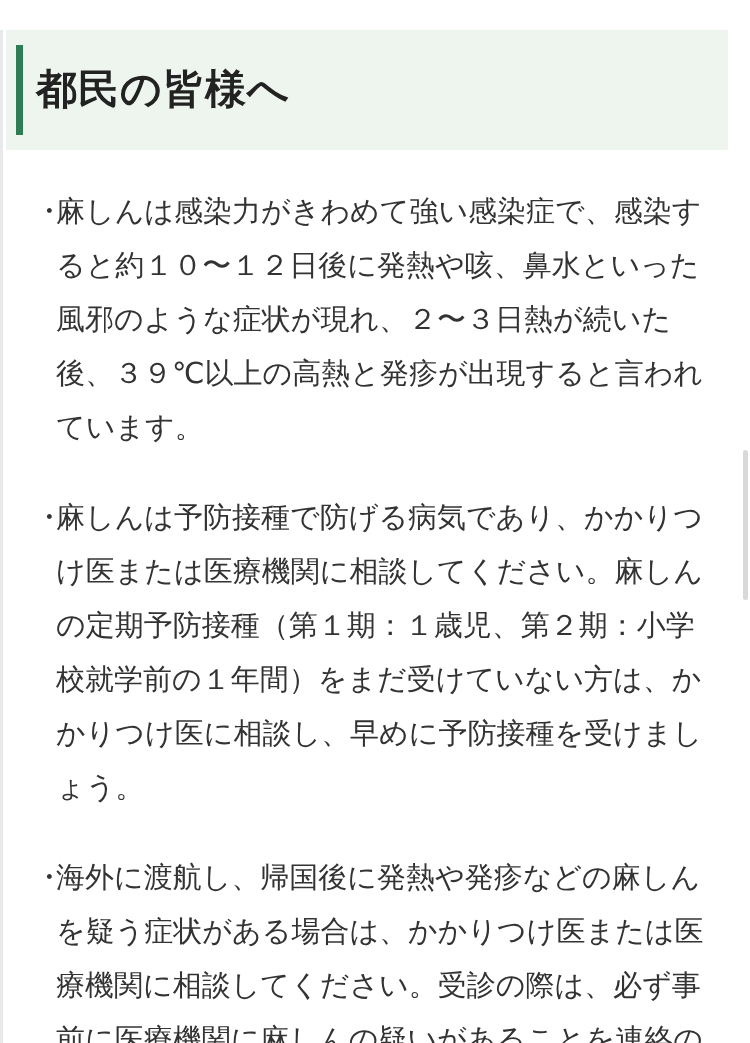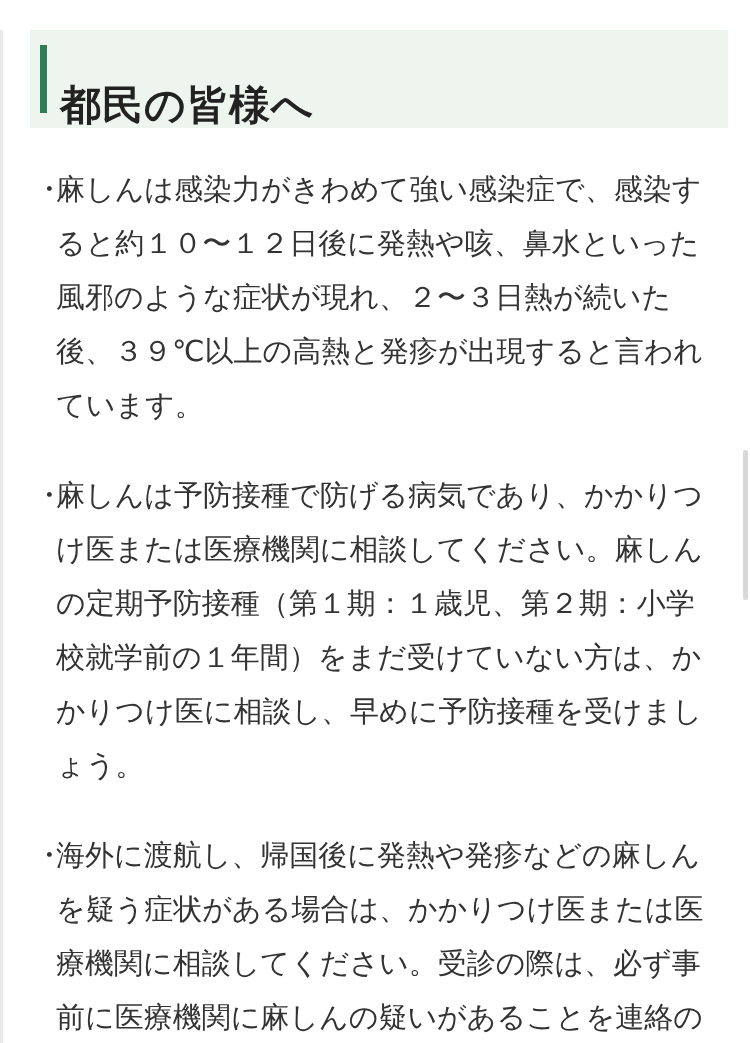--- a/index.html
+++ b/index.html
@@ -31,25 +31,25 @@
     left: 0;
     top: 0;
     width: 3px;
     height: 1043px;
     background: #e9e9e9;
   }
 
   
   .heading-banner {
     position: relative;
-    margin: 30px 22px 0 30px;
+    margin: 30px 22px 0 6px;
     background: #eef5ef;
-    height: 98px;
+    height: 120px;
     display: flex;
-    align-items: flex-end;
+    align-items: center;
     box-sizing: border-box;
     padding-left: 30px;
   }
   .heading-banner::before {
     content: "";
     position: absolute;
     left: 10px;
     top: 15px;
     bottom: 15px;
     width: 7px;

